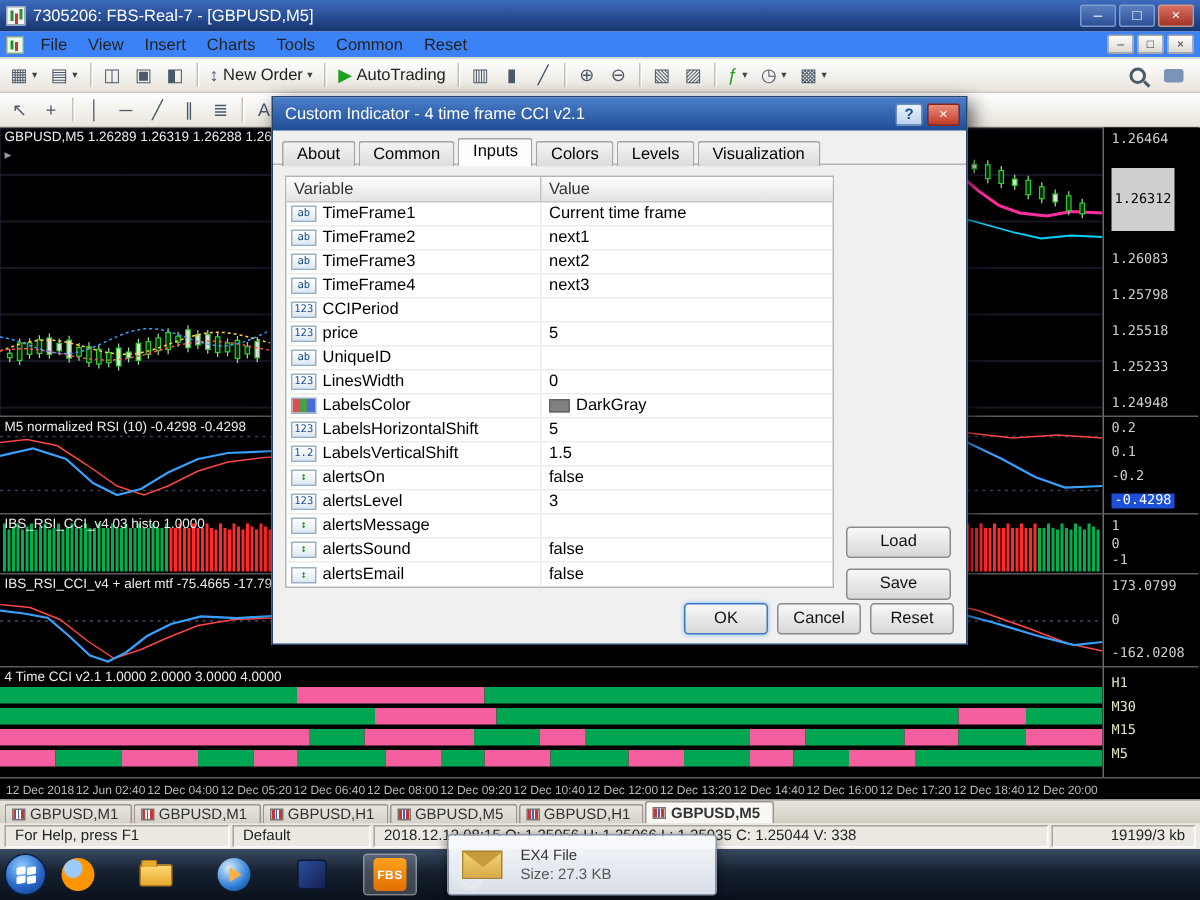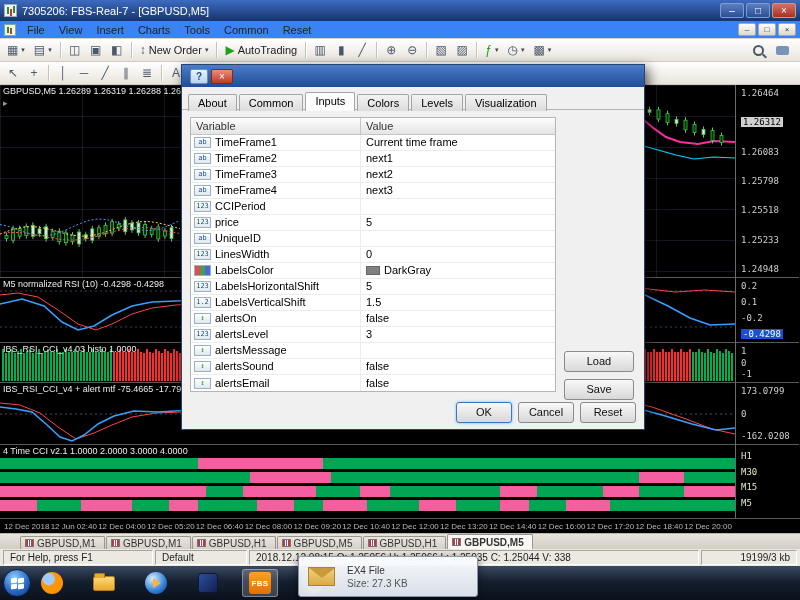--- a/index.html
+++ b/index.html
@@ -53,27 +53,27 @@
 .mtf-row i{display:block;height:100%}
 
 .scale{width:63px;background:#000;color:#cfcfcf;font-family:"DejaVu Sans Mono",monospace;font-size:9px}
 .scale-seg{display:flex;flex-direction:column;justify-content:space-between;border-bottom:1px solid #5a5a5a;padding:3px 0 3px 5px}
 #scale-main{height:193px}
 #scale-rsi{height:65px}
 #scale-histo{height:40px}
 #scale-cci{height:62px}
 #scale-mtf{height:69px;border-bottom:none;justify-content:space-around;color:#e6e6c8}
 .tick{line-height:10px}
-.tick.boxed{background:#cfcfcf;color:#000;padding:0 2px;width:max-content}
+.tick.boxed{background:#cfcfcf;color:#000;padding:16px 2px;width:max-content}
 .tick.boxed-blue{background:#1d4ed8;color:#fff;padding:0 2px;width:max-content}
 
 .time-axis{height:15px;background:#000;border-top:1px solid #5a5a5a;display:flex;justify-content:space-between;align-items:center;color:#b8b8b8;font-size:8px;padding:0 68px 0 4px;white-space:nowrap}
 
 
-.chart-tabs{height:16px;background:linear-gradient(#e8e4dc,#d2cec4);display:flex;align-items:flex-end;padding-left:20px;border-top:1px solid #b8b4ab}
+.chart-tabs{height:16px;background:linear-gradient(#e8e4dc,#d2cec4);display:flex;align-items:flex-end;padding-left:3px;border-top:1px solid #b8b4ab}
 .ctab{display:flex;align-items:center;gap:3px;padding:0 8px 0 4px;border:1px solid #9a968e;border-bottom:none;background:linear-gradient(#e9e6df,#d5d1c8);margin-right:1px;height:13px;border-radius:2px 2px 0 0;font-size:10px;color:#333;white-space:nowrap}
 .ctab.active{background:#faf8f4;font-weight:bold;height:15px}
 .tabicon{width:9px;height:8px;border:1px solid #777;background:repeating-linear-gradient(90deg,#c33 0 2px,#fff 2px 3px,#36c 3px 4px,#fff 4px 5px)}
 
 .statusbar{height:17px;background:#ece9e2;display:flex;align-items:stretch;padding:1px 2px;font-size:10px;color:#222}
 .seg{border:1px solid;border-color:#a8a49c #ffffff #ffffff #a8a49c;padding:1px 6px;margin:0 1px;white-space:nowrap;overflow:hidden}
 .seg.help{width:150px}
 .seg.profile{width:92px}
 .seg.ohlc{flex:1}
 .seg.traffic{width:96px;text-align:right}
@@ -768,20 +768,21 @@
     <span class="seg help">For Help, press F1</span>
     <span class="seg profile">Default</span>
     <span class="seg ohlc">2018.12.12 08:15  O: 1.25056  H: 1.25066  L: 1.25035  C: 1.25044  V: 338</span>
     <span class="seg traffic">19199/3 kb</span>
   </div>
 
 </div>
 
 <div class="dialog">
   <div class="dlg-title">
+    <span class="t">Custom Indicator - 4 time frame CCI v2.1</span>
     <span class="dlg-help">?</span>
     <span class="dlg-close">×</span>
   </div>
   <div class="dlg-body">
     <div class="tabstrip">
         <span class="tab">About</span>
         <span class="tab">Common</span>
         <span class="tab active">Inputs</span>
         <span class="tab">Colors</span>
         <span class="tab">Levels</span>

